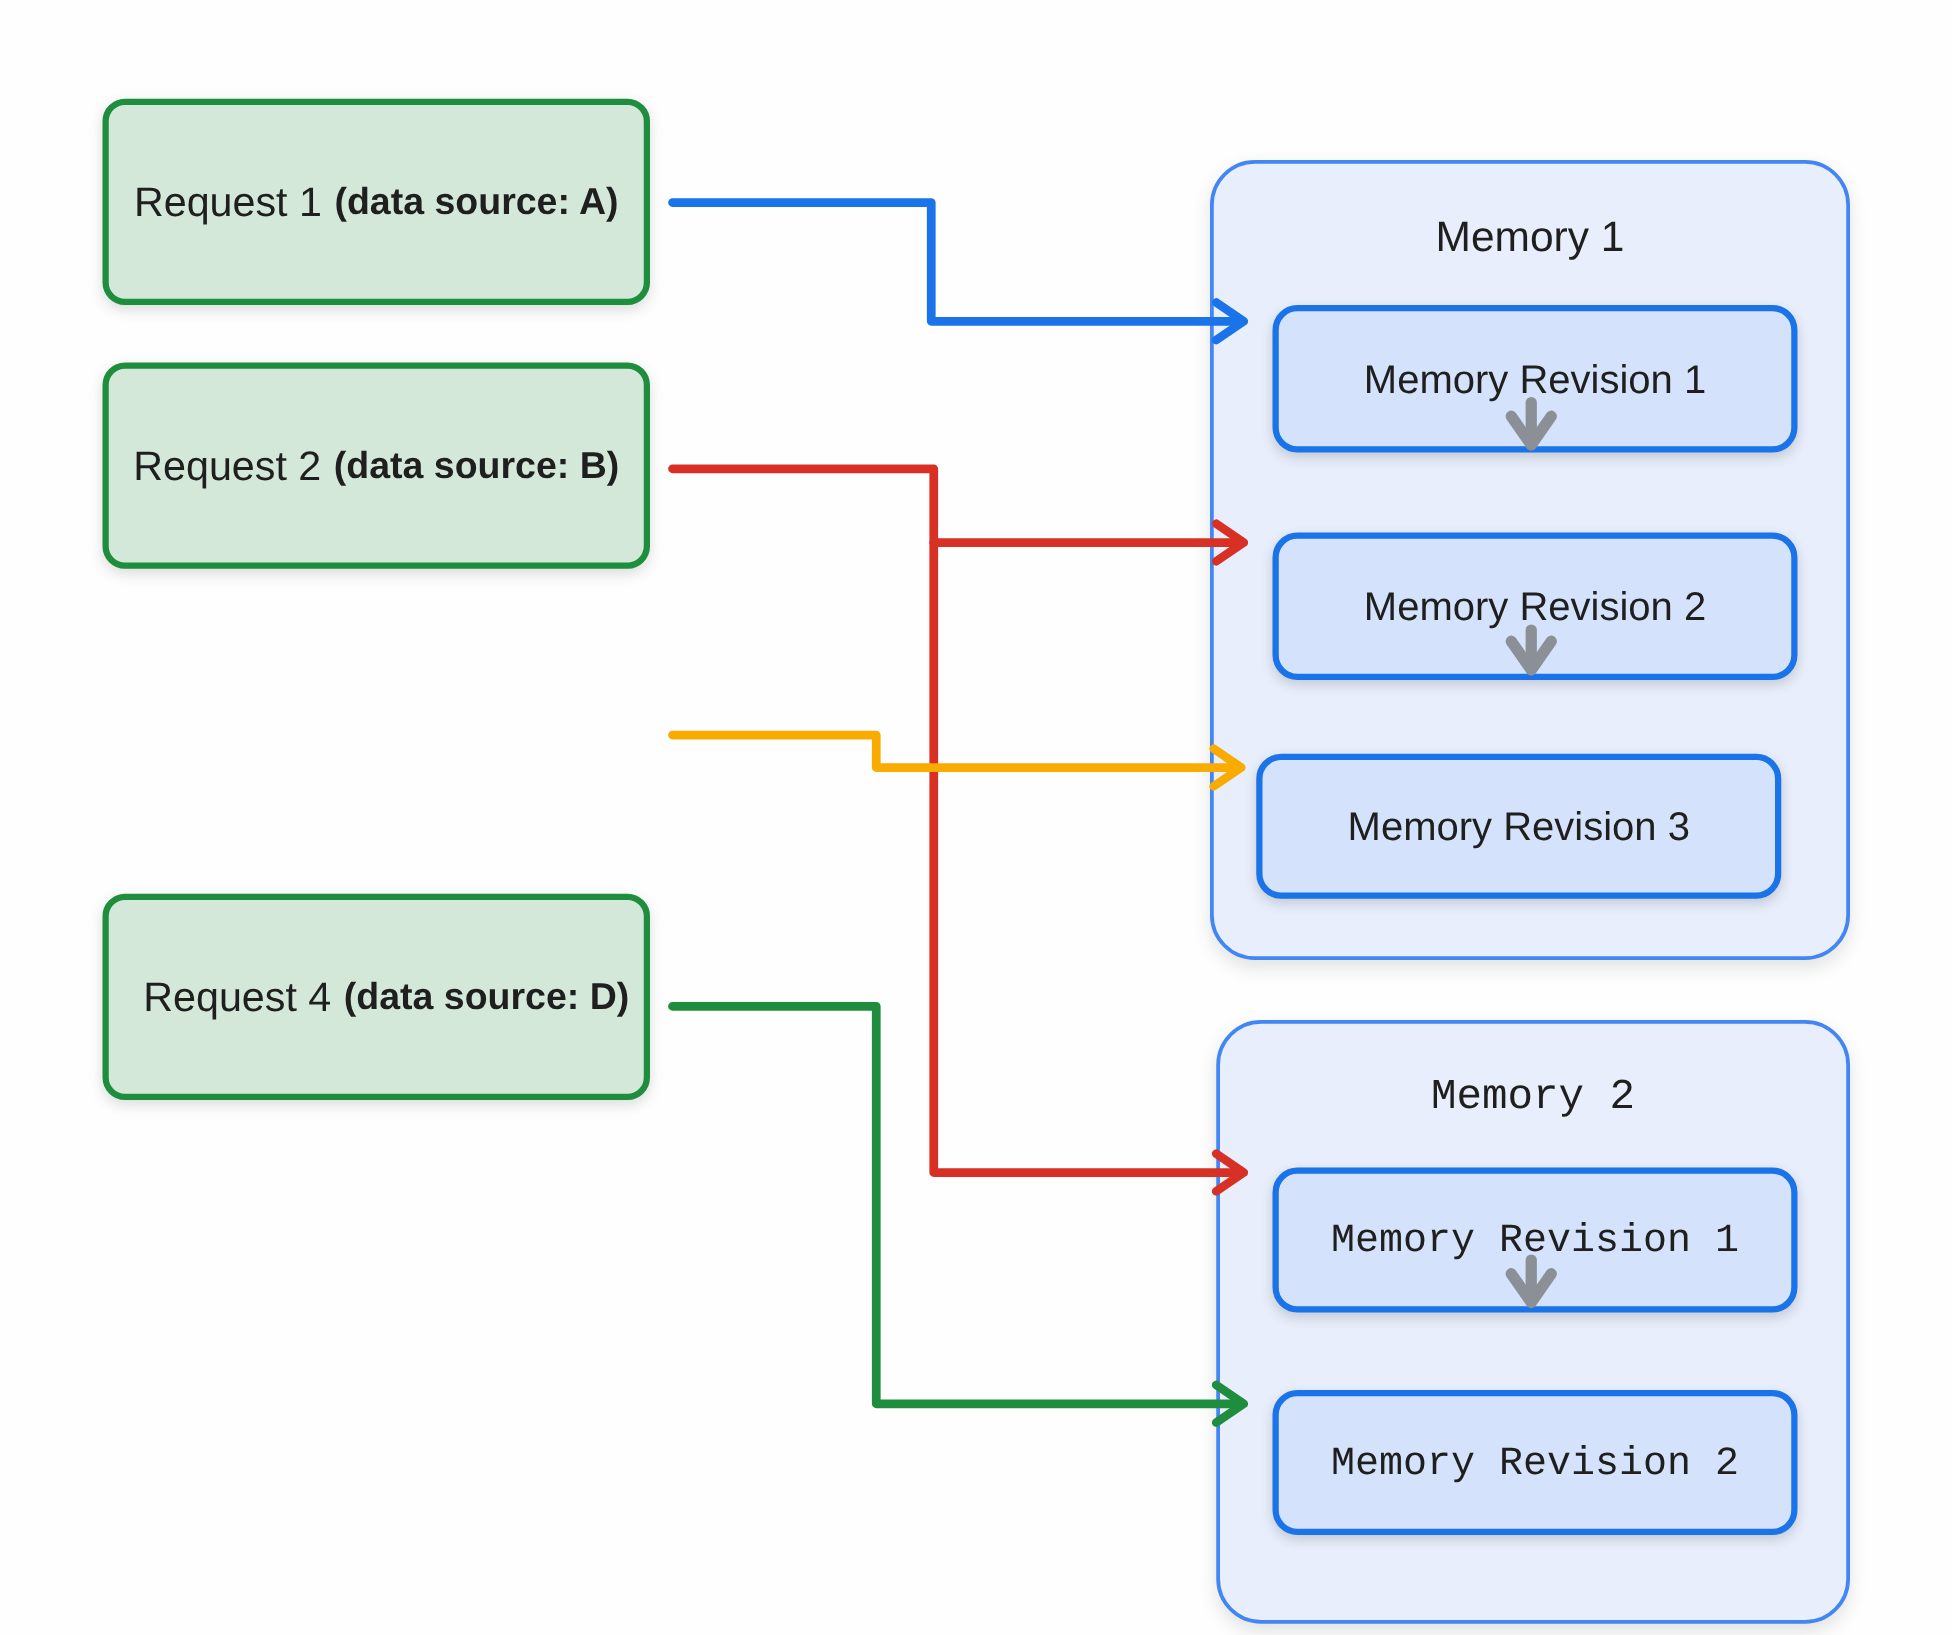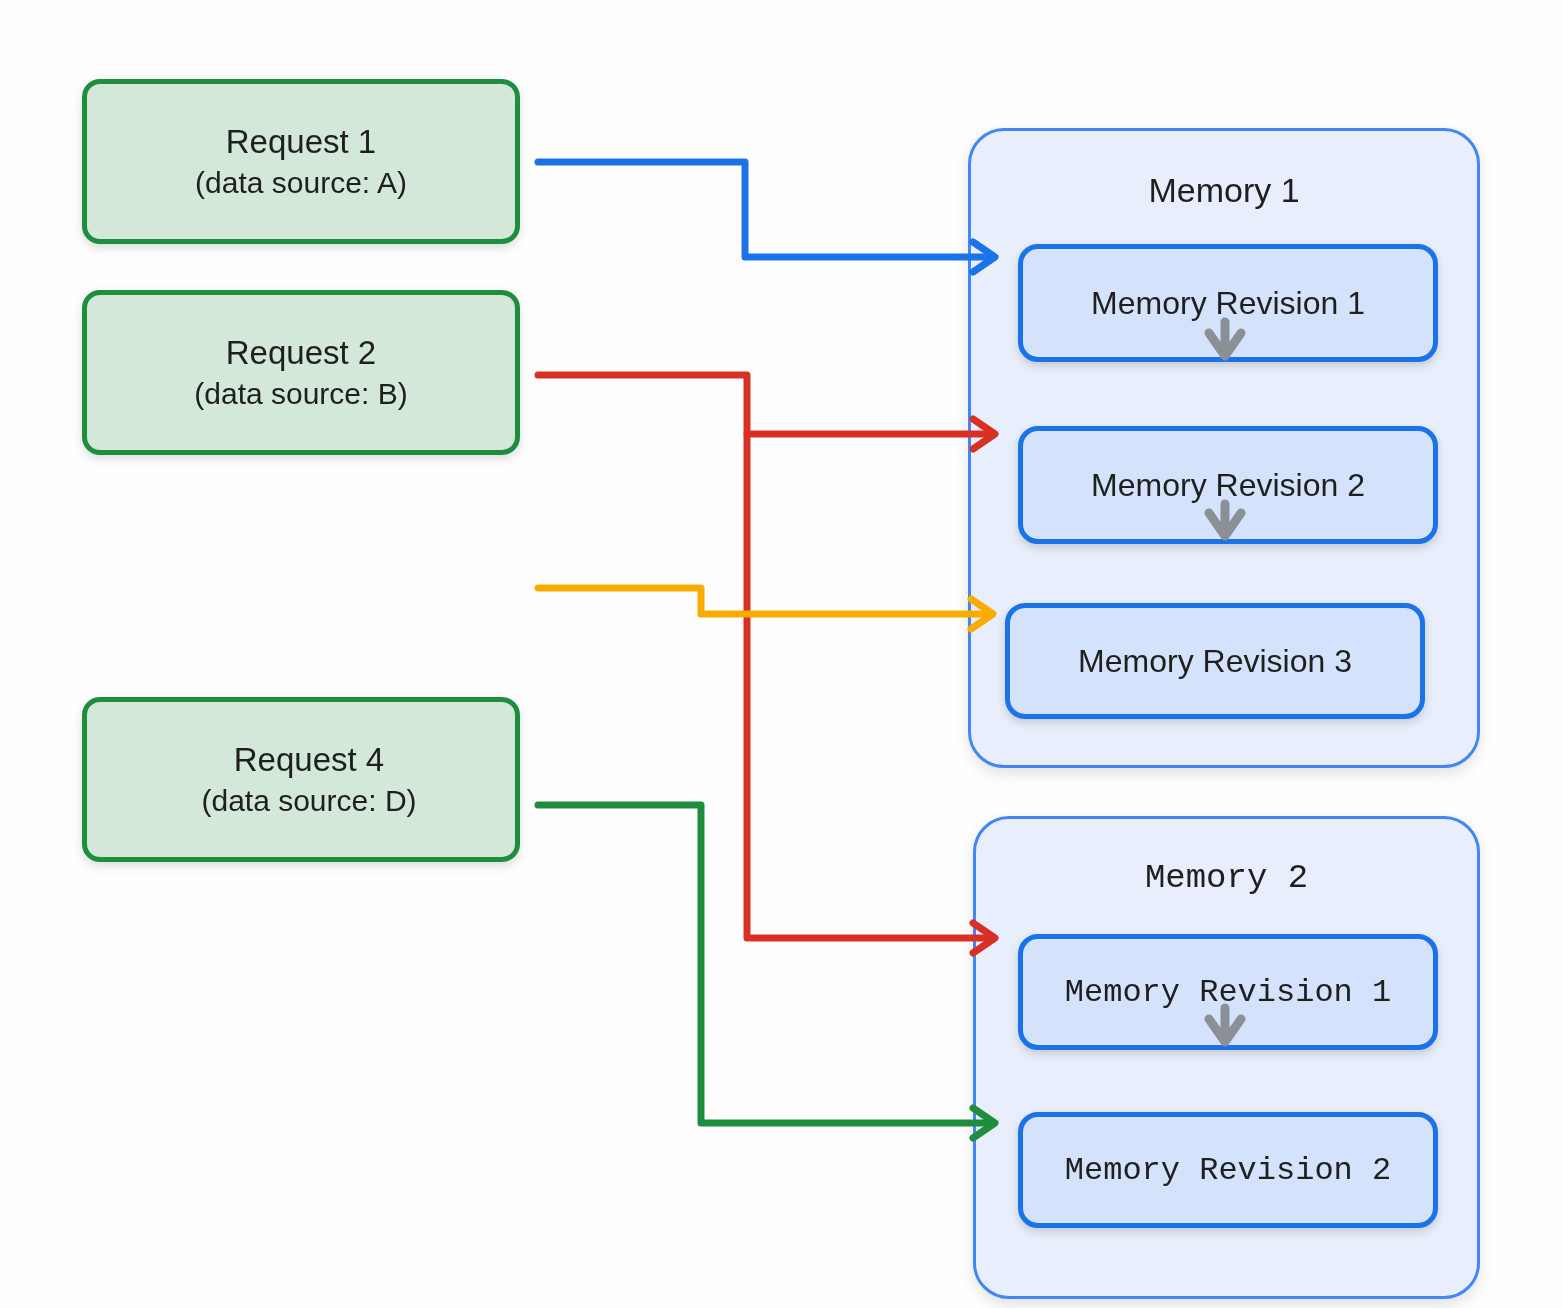--- a/index.html
+++ b/index.html
@@ -12,25 +12,25 @@
     overflow:hidden;
   }
   
   .request{
     position:absolute;
     left:82px;width:438px;height:165px;
     background:var(--request_fill);
     border:5px solid var(--request_border);
     border-radius:18px;
     box-sizing:border-box;
-    display:flex;flex-direction:column;align-items:center;justify-content:center;gap:10px;
+    display:flex;flex-direction:row;align-items:center;justify-content:center;gap:10px;
     box-shadow:0 4px 10px rgba(60,64,67,.18);
   }
   .request .title{font-size:33px;font-weight:500;line-height:1;}
-  .request .subtitle{font-size:30px;font-weight:400;line-height:1;}
+  .request .subtitle{font-size:30px;font-weight:700;line-height:1;}
   
   .memory{
     position:absolute;
     background:var(--memory_fill);
     border:3px solid var(--memory_border);
     border-radius:36px;
     box-sizing:border-box;
     box-shadow:0 6px 14px rgba(60,64,67,.15);
     margin-top:46px;
   }
@@ -66,21 +66,21 @@
 <div class="canvas">
 
   <div class="request" style="top:79px;">
     <div class="title">Request 1</div>
     <div class="subtitle">(data source: A)</div>
   </div>
   <div class="request" style="top:290px;">
     <div class="title">Request 2</div>
     <div class="subtitle">(data source: B)</div>
   </div>
-  <div class="request" style="top:697px;padding-left:16px;">
+  <div class="request" style="top:715px;padding-left:16px;">
     <div class="title">Request 4</div>
     <div class="subtitle">(data source: D)</div>
   </div>
 
   <div class="memory" style="left:968px;top:82px;width:512px;height:640px;">
     <div class="mem-title">Memory 1</div>
     <div class="revision" style="left:47px;top:113px;width:420px;height:118px;">Memory Revision 1</div>
     <div class="revision" style="left:47px;top:295px;width:420px;height:118px;">Memory Revision 2</div>
     <div class="revision" style="left:34px;top:472px;width:420px;height:116px;">Memory Revision 3</div>
   </div>

